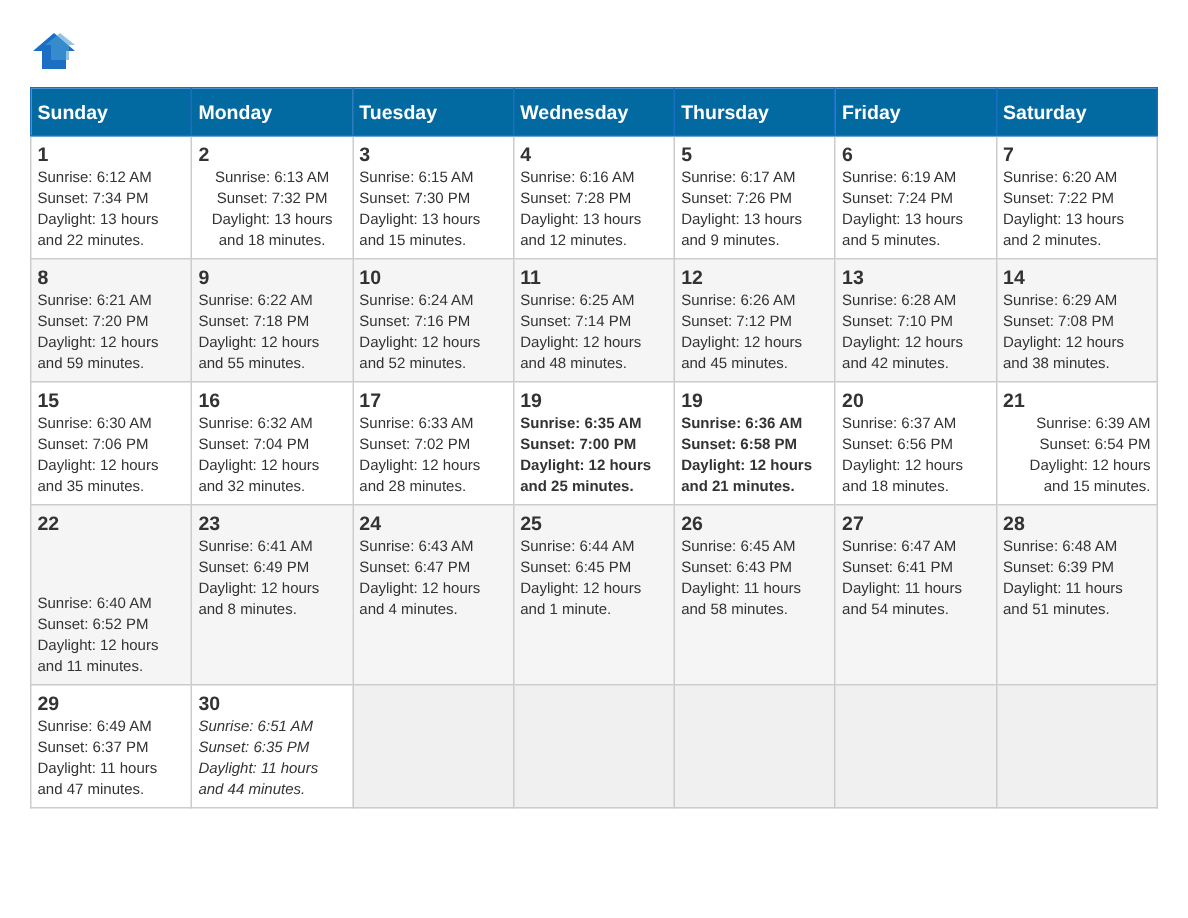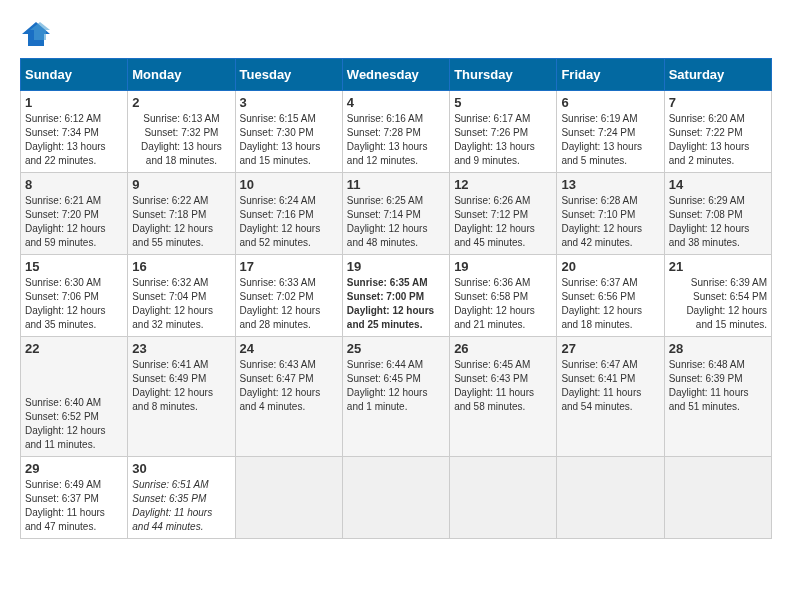--- a/index.html
+++ b/index.html
@@ -248,21 +248,21 @@
         </td>
         <td>
           <span class="day-number">19</span>
           <div class="day-info" style="white-space: pre-line; font-weight: bold;">Sunrise: 6:35 AM
 Sunset: 7:00 PM
 Daylight: 12 hours
 and 25 minutes.</div>
         </td>
         <td>
           <span class="day-number">19</span>
-          <div class="day-info" style="white-space: pre-line;">Sunrise: 6:36 AM
+          <div class="day-info" style="white-space: pre-line; font-weight: bold;">Sunrise: 6:36 AM
 Sunset: 6:58 PM
 Daylight: 12 hours
 and 21 minutes.</div>
         </td>
         <td>
           <span class="day-number">20</span>
           <div class="day-info" style="white-space: pre-line;">Sunrise: 6:37 AM
 Sunset: 6:56 PM
 Daylight: 12 hours
 and 18 minutes.</div>

